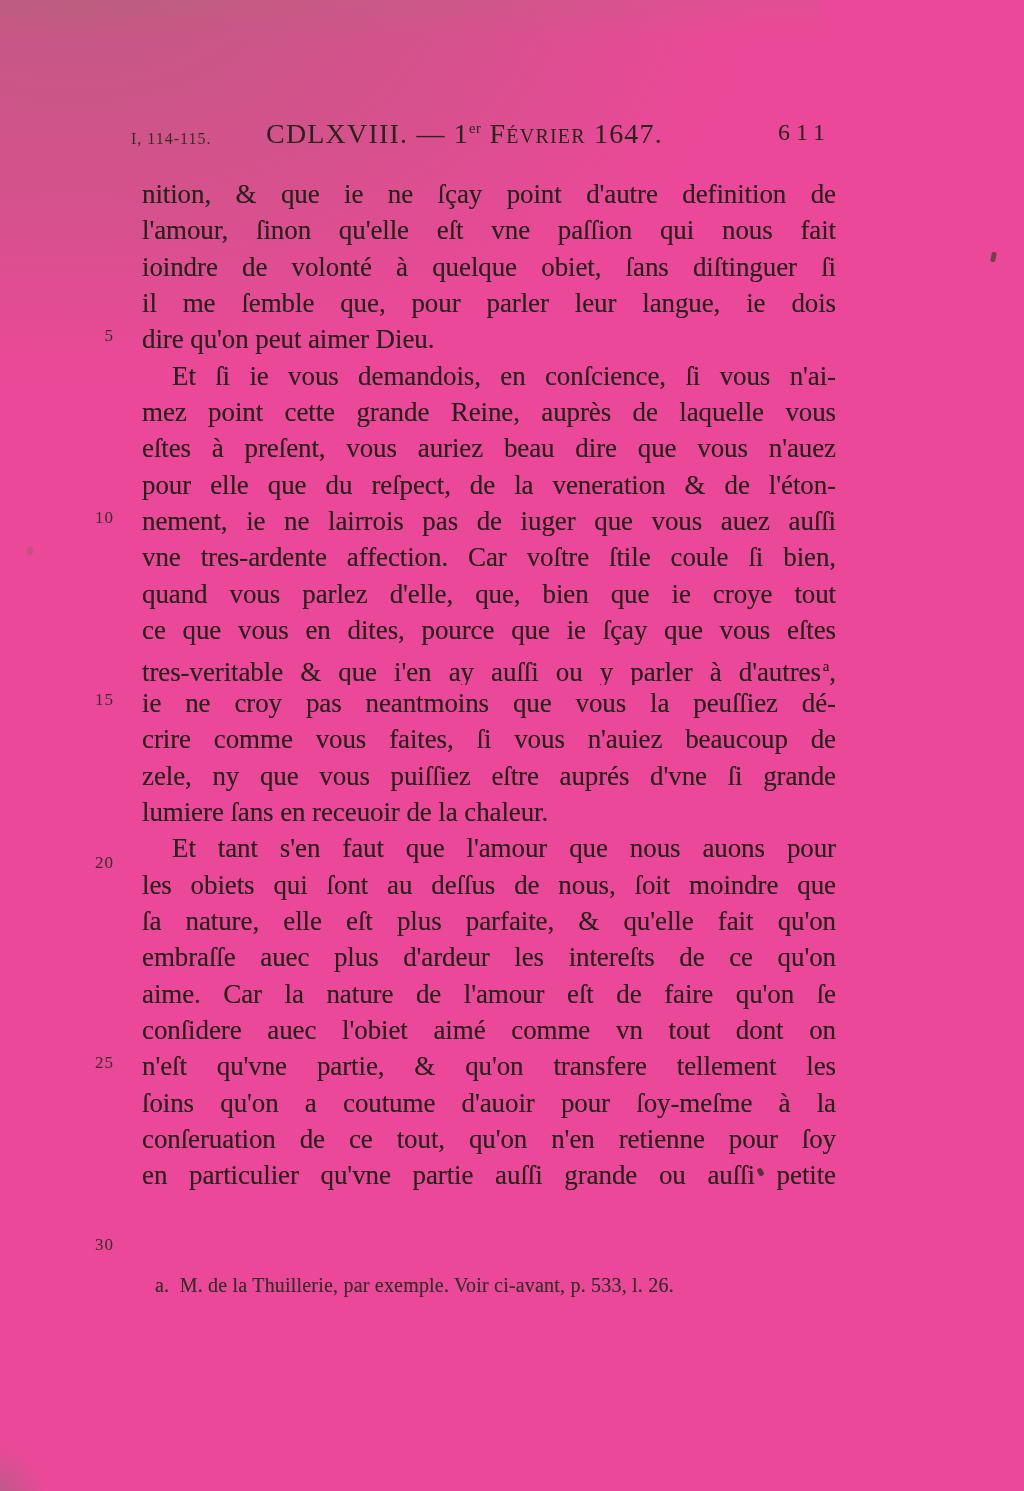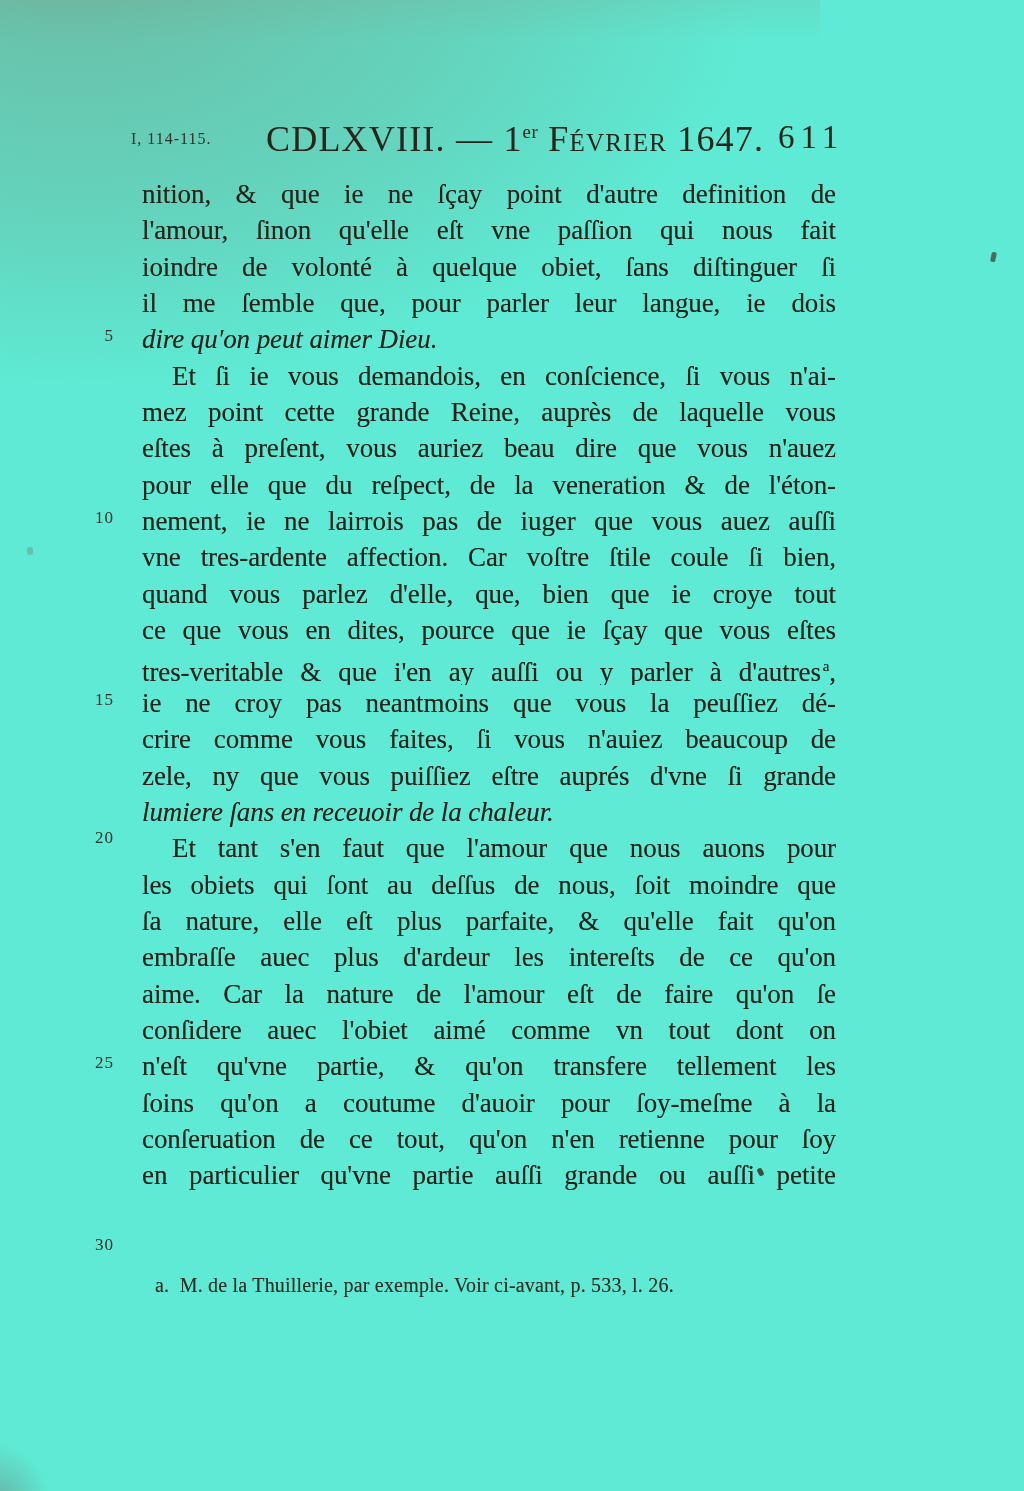--- a/index.html
+++ b/index.html
@@ -1,20 +1,20 @@
 <!DOCTYPE html>
 <html><head>
 <meta charset="utf-8">
 <style>
   html, body { margin: 0; padding: 0; }
   .page {
     position: relative;
     width: 1024px;
     height: 1491px;
-    background: #5eead4;
+    background: #ec4899;
     overflow: hidden;
     font-family: "Liberation Serif", "DejaVu Serif", serif;
     color: #28231a;
   }
   
   .shade-tl {
     position: absolute; left: -200px; top: -180px; width: 980px; height: 580px;
     background: radial-gradient(ellipse at 28% 28%,
       rgba(125,118,92,0.38) 0%,
       rgba(125,118,92,0.18) 42%,
@@ -45,43 +45,43 @@
     background: rgba(110,104,86,0.3); border-radius: 3px;
   }
 
   
   .margin-note {
     position: absolute; left: 131px; top: 130px;
     font-size: 16px; letter-spacing: 1px; color: #342f26;
   }
   .letter-heading {
     position: absolute; left: 266px; top: 118px;
-    font-size: 36px; letter-spacing: 1.2px; white-space: nowrap; color: #2a251b;
+    font-size: 28px; letter-spacing: 1.2px; white-space: nowrap; color: #2a251b;
   }
   .letter-heading .day-sup {
     font-size: 0.52em; vertical-align: super; letter-spacing: 0.5px;
   }
   .letter-heading .smallcaps { font-variant: small-caps; }
   .page-number {
     position: absolute; left: 778px; top: 119px;
-    font-size: 33px; letter-spacing: 6px; color: #2a251b;
+    font-size: 24px; letter-spacing: 6px; color: #2a251b;
   }
 
   
   .text-block {
     position: absolute; left: 133px; top: 176px; width: 694px; margin-left: 9px;
   }
   .bl {
     height: 36.35px; line-height: 36.35px;
     font-size: 27px; letter-spacing: -0.1px;
     text-align: justify; text-align-last: justify;
     overflow: hidden; white-space: normal;
     text-shadow: 0 0 0.5px rgba(40,35,26,0.45);
   }
-  .bl.noj { text-align-last: left; font-style: italic; }
+  .bl.noj { text-align-last: left; }
   .bl.indent { text-indent: 30px; }
   .bl sup { font-size: 0.55em; vertical-align: super; margin-left: 2px; }
 
   
   .lineno {
     position: absolute; left: 80px; width: 34px; text-align: right;
     font-size: 17px; color: #35302a; letter-spacing: 1px;
   }
 
   
@@ -111,21 +111,21 @@
     <span>—</span>
     <span>1</span><sup class="day-sup">er</sup>
     <span class="smallcaps">Février 1647.</span>
   </div>
 
   <span class="page-number">611</span>
 
   <span class="lineno" style="top:326px">5</span>
   <span class="lineno" style="top:508px">10</span>
   <span class="lineno" style="top:690px">15</span>
-  <span class="lineno" style="top:828px">20</span>
+  <span class="lineno" style="top:853px">20</span>
   <span class="lineno" style="top:1053px">25</span>
   <span class="lineno" style="top:1235px">30</span>
 
   <div class="text-block">
     <div class="bl">nition, &amp; que ie ne ſçay point d'autre definition de</div>
     <div class="bl">l'amour, ſinon qu'elle eſt vne paſſion qui nous fait</div>
     <div class="bl">ioindre de volonté à quelque obiet, ſans diſtinguer ſi</div>
     <div class="bl">il me ſemble que, pour parler leur langue, ie dois</div>
     <div class="bl noj">dire qu'on peut aimer Dieu.</div>
     <div class="bl indent">Et ſi ie vous demandois, en conſcience, ſi vous n'ai-</div>

